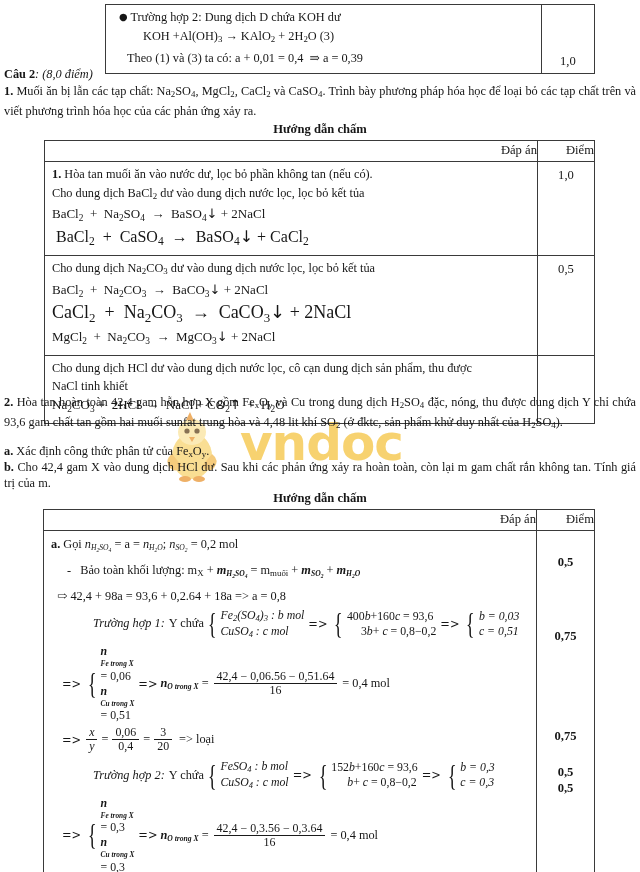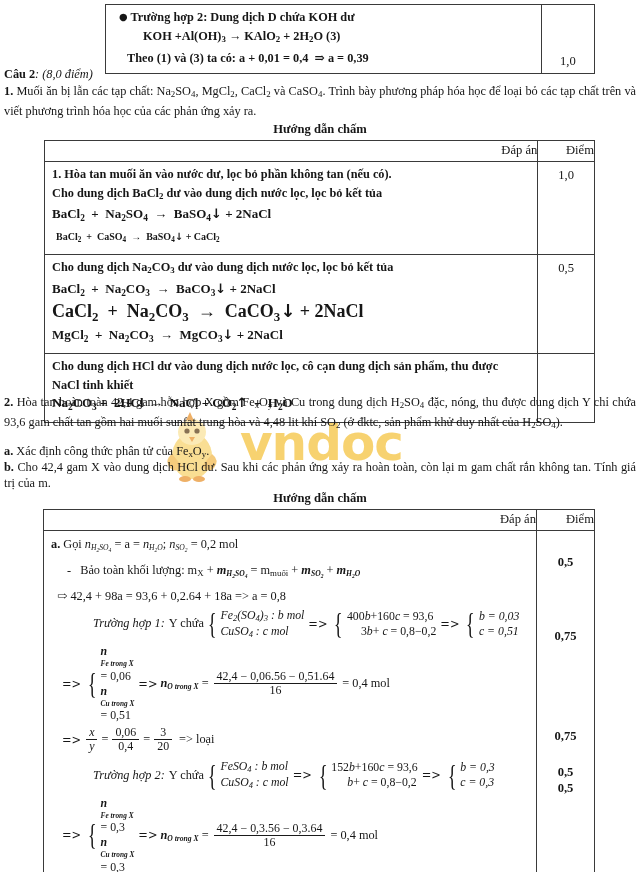--- a/index.html
+++ b/index.html
@@ -96,21 +96,21 @@
     padding-top: 6px !important;
   }
   .guide {
     position: absolute;
     text-align: center;
     font-weight: 700;
     font-size: 12.6px;
     z-index: 2;
   }
 
-  .ln { display: block; white-space: nowrap; font-weight: bold; }
+  .ln { display: block; white-space: nowrap; }
   .indent2 { padding-left: 30px; }
   sub { font-size: .72em; vertical-align: -0.28em; }
   .mi { font-style: italic; font-family: "Liberation Serif", serif; }
 
   
   .frac {
     display: inline-block;
     vertical-align: -0.55em;
     text-align: center;
     line-height: 1.08;
@@ -199,21 +199,21 @@
         <tr>
       <th class="hdr" style="width:494px;">Đáp án</th>
       <th class="hdr" style="width:57px;">Điểm</th>
     </tr>
 
     <tr>
       <td class="cell">
         <span class="ln"><b>1.</b> Hòa tan muối ăn vào nước dư, lọc bỏ phần không tan (nếu có).</span>
         <span class="ln">Cho dung dịch BaCl<sub>2</sub> dư vào dung dịch nước lọc, lọc bỏ kết tủa</span>
         <span class="ln" style="font-size:13px;">BaCl<sub>2</sub> &nbsp;+ &nbsp;Na<sub>2</sub>SO<sub>4</sub> &nbsp;→ &nbsp;BaSO<sub>4</sub><span style="font-family:'DejaVu Sans',sans-serif;">↓</span> + 2NaCl</span>
-        <span class="ln" style="font-size:10px; padding-left:4px;">BaCl<sub>2</sub> &nbsp;+ &nbsp;CaSO<sub>4</sub> &nbsp;→ &nbsp;BaSO<sub>4</sub><span style="font-family:'DejaVu Sans',sans-serif;">↓</span> + CaCl<sub>2</sub></span>
+        <span class="ln" style="font-size:16px; padding-left:4px;">BaCl<sub>2</sub> &nbsp;+ &nbsp;CaSO<sub>4</sub> &nbsp;→ &nbsp;BaSO<sub>4</sub><span style="font-family:'DejaVu Sans',sans-serif;">↓</span> + CaCl<sub>2</sub></span>
       </td>
       <td class="score">1,0</td>
     </tr>
 
     <tr>
       <td class="cell">
         <span class="ln">Cho dung dịch Na<sub>2</sub>CO<sub>3</sub> dư vào dung dịch nước lọc, lọc bỏ kết tủa</span>
         <span class="ln" style="font-size:13px;">BaCl<sub>2</sub> &nbsp;+ &nbsp;Na<sub>2</sub>CO<sub>3</sub> &nbsp;→ &nbsp;BaCO<sub>3</sub><span style="font-family:'DejaVu Sans',sans-serif;">↓</span> + 2NaCl</span>
         <span class="ln" style="font-size:18px;">CaCl<sub>2</sub> &nbsp;+ &nbsp;Na<sub>2</sub>CO<sub>3</sub> &nbsp;→ &nbsp;CaCO<sub>3</sub><span style="font-family:'DejaVu Sans',sans-serif;">↓</span> + 2NaCl</span>
         <span class="ln" style="font-size:13px;">MgCl<sub>2</sub> &nbsp;+ &nbsp;Na<sub>2</sub>CO<sub>3</sub> &nbsp;→ &nbsp;MgCO<sub>3</sub><span style="font-family:'DejaVu Sans',sans-serif;">↓</span> + 2NaCl</span>

